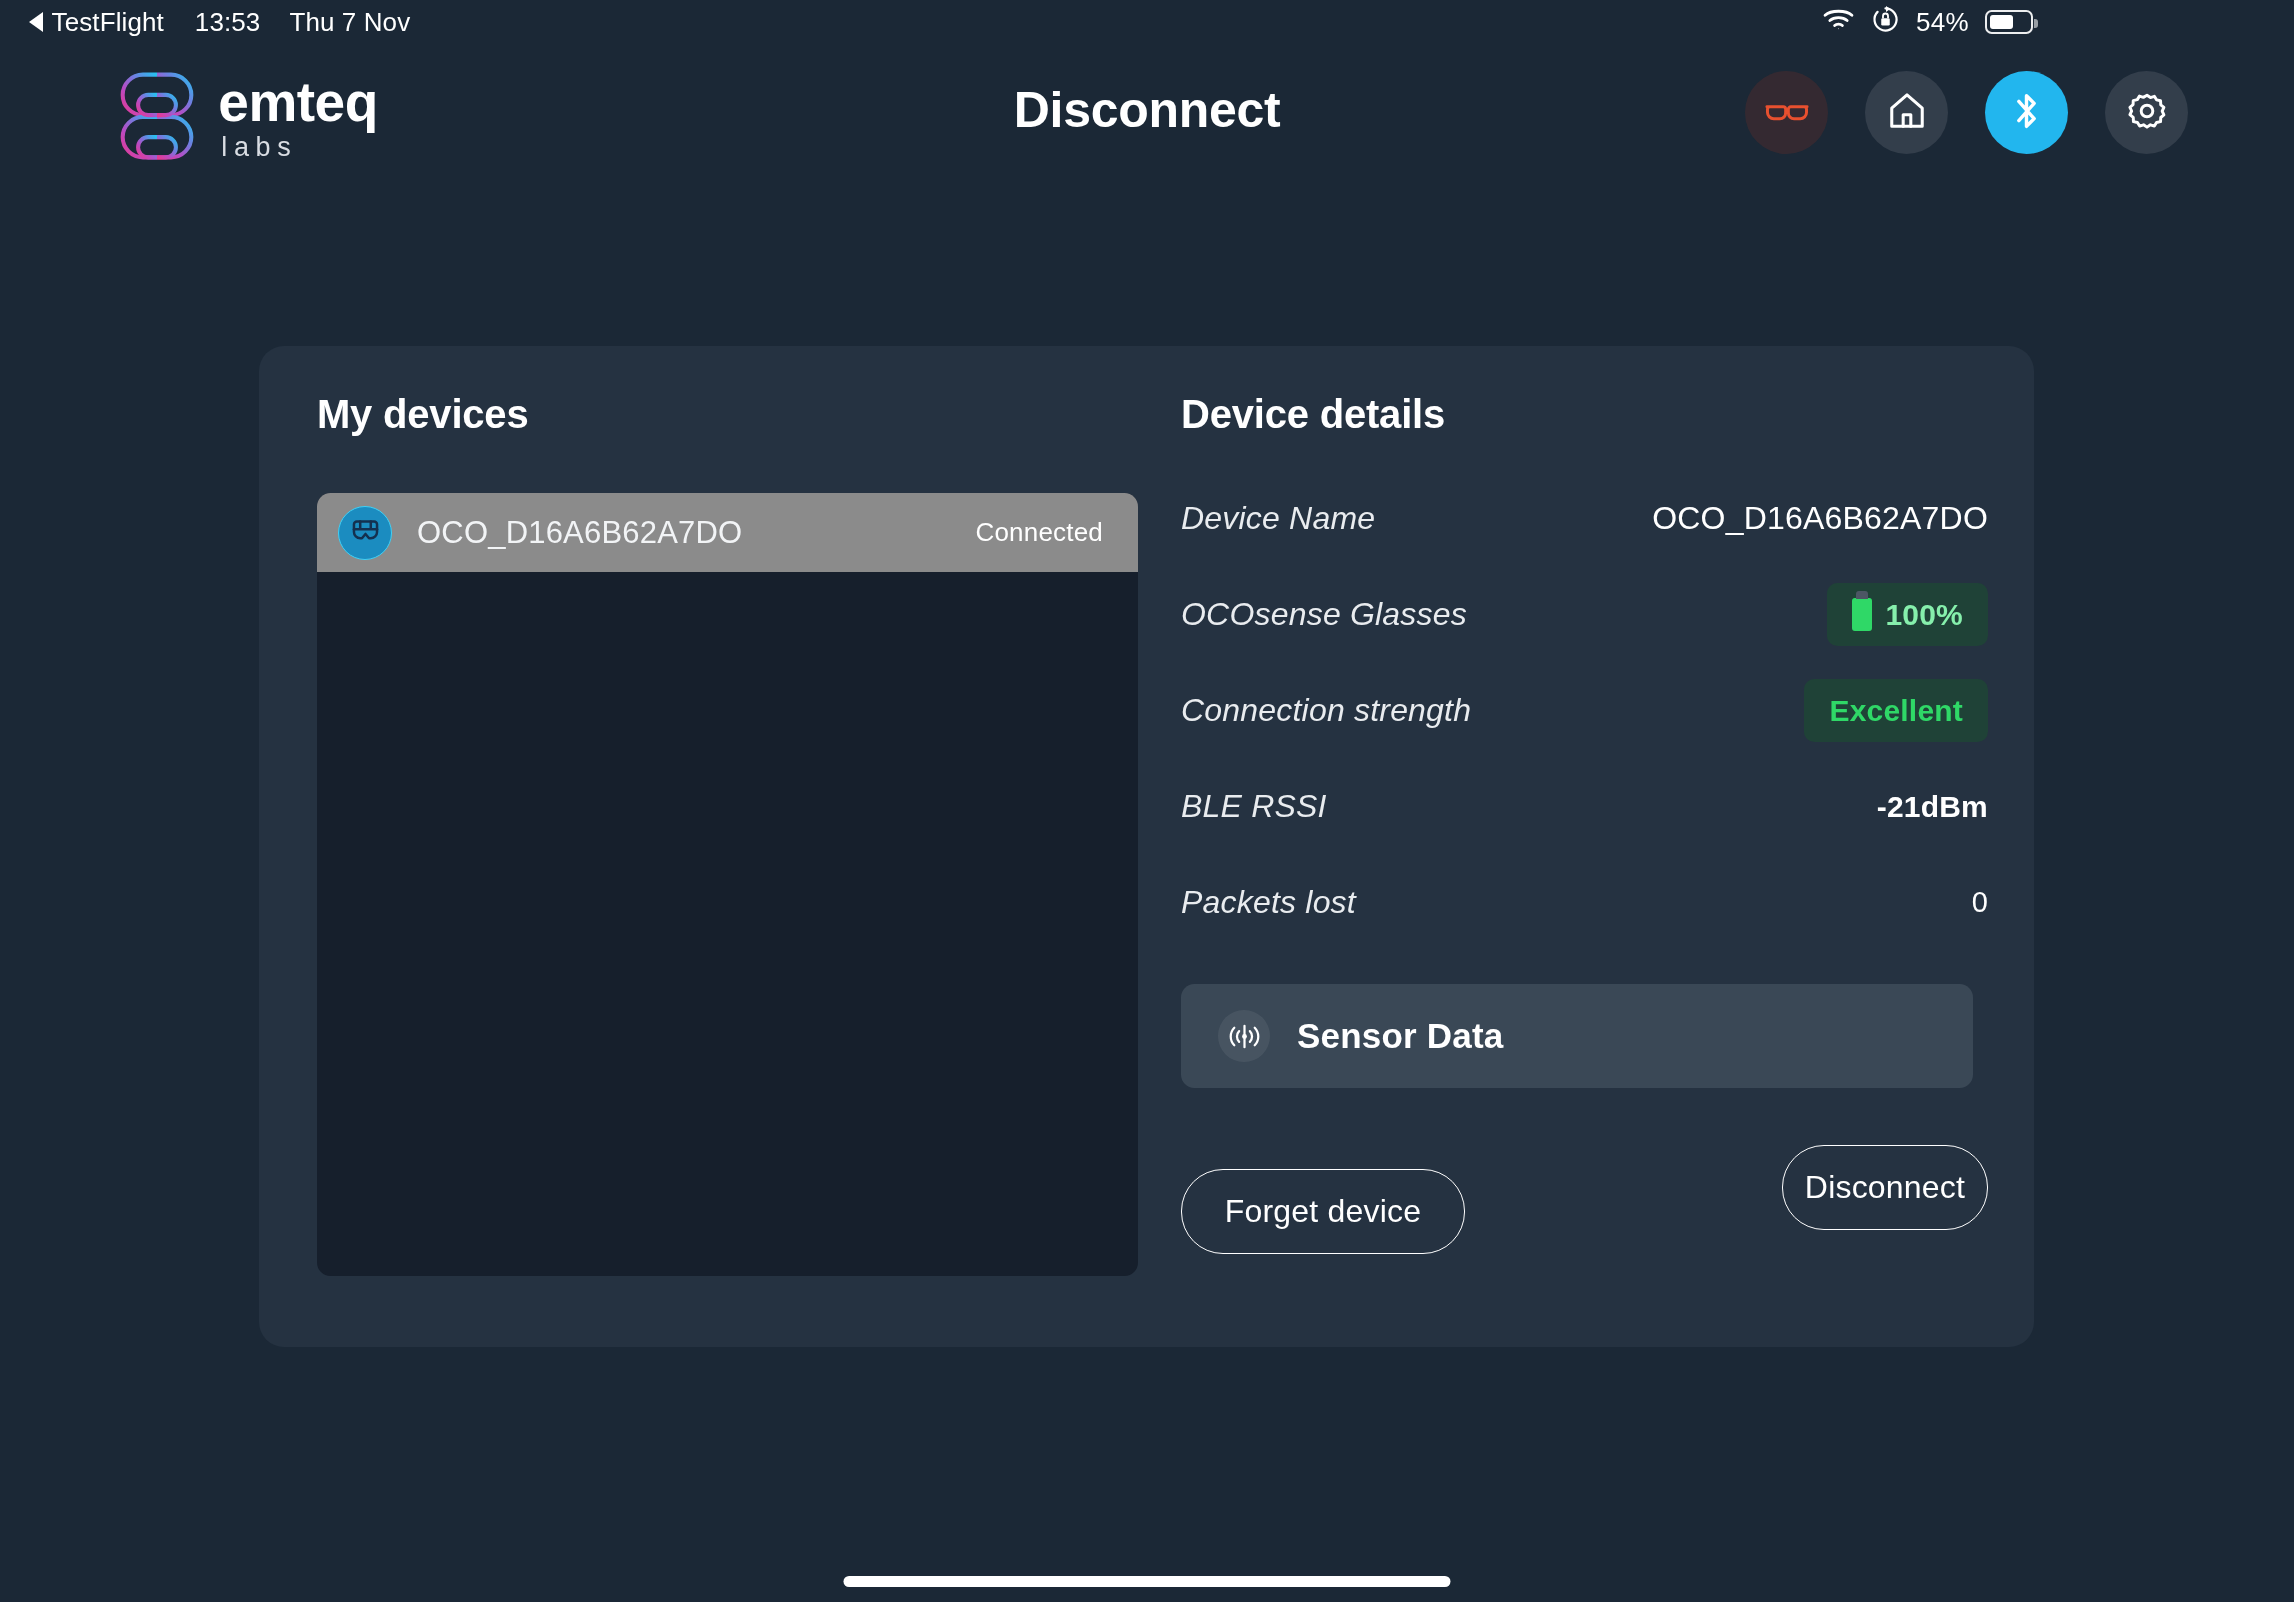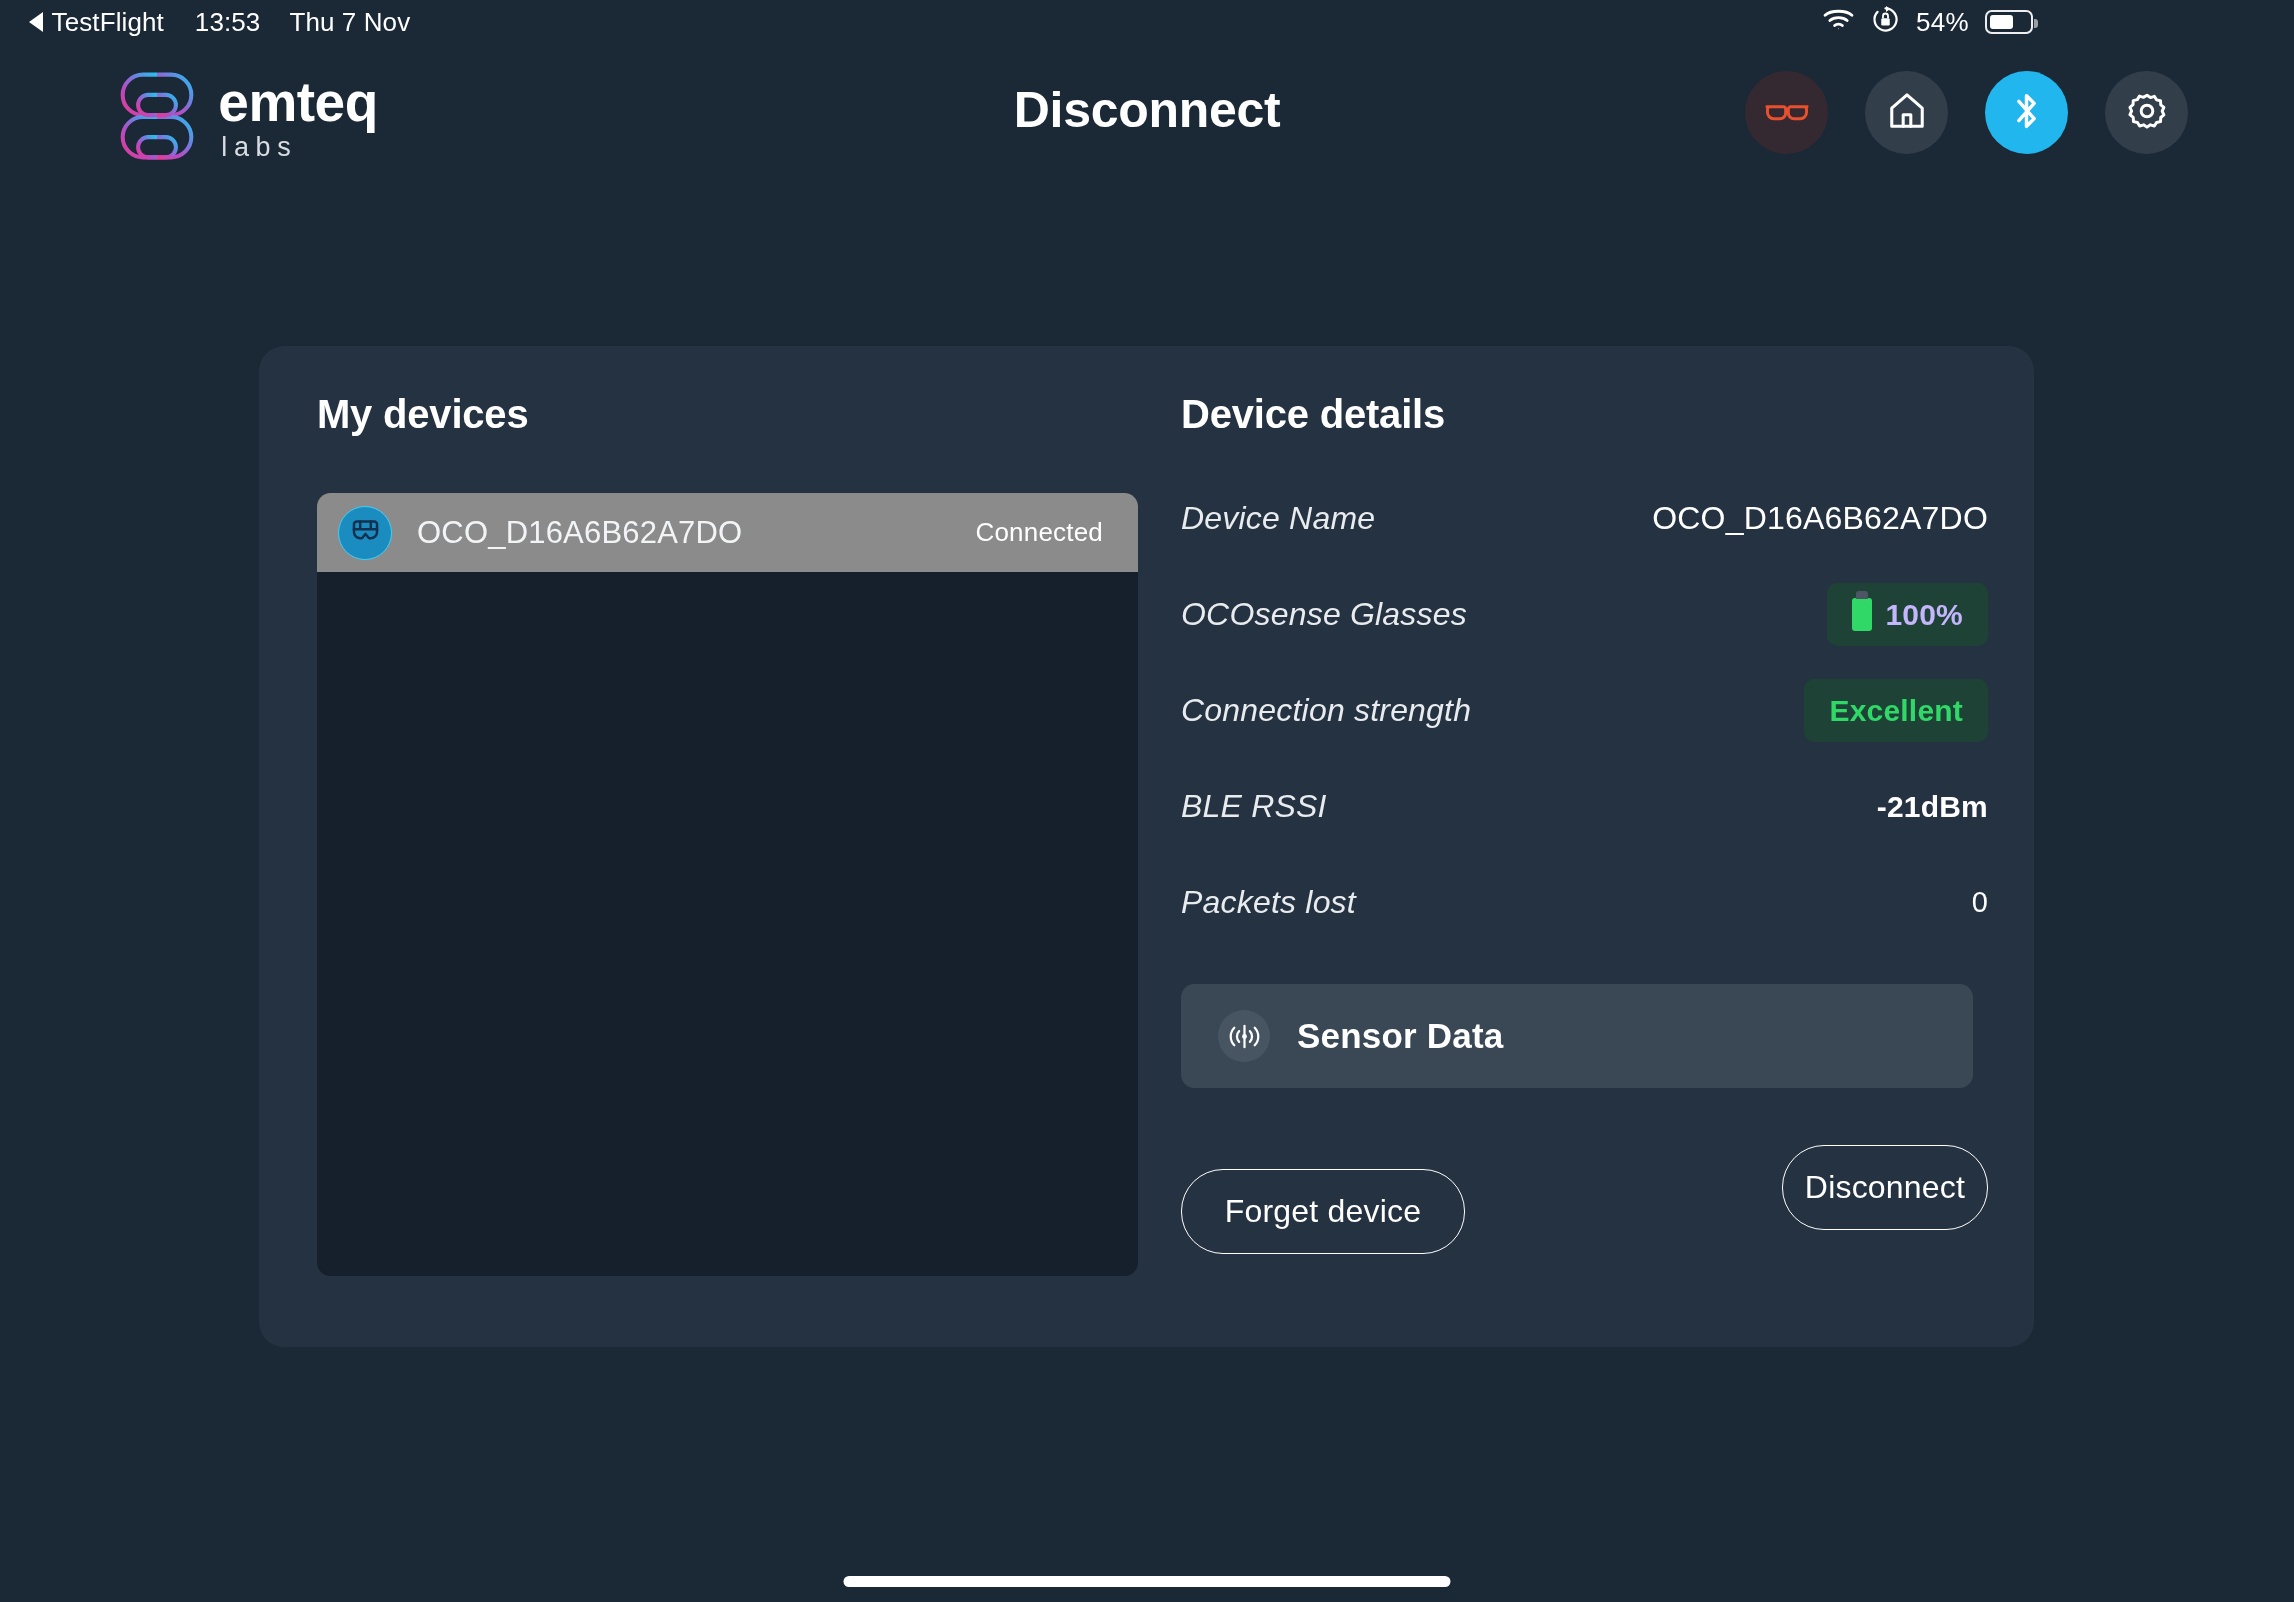--- a/index.html
+++ b/index.html
@@ -236,21 +236,21 @@
     height: 63px;
     border-radius: 10.6px;
     background: #1f4237;
     display: flex;
     align-items: center;
     justify-content: center;
     gap: 13.4px;
     padding: 0 25px;
   }
   .badge-text {
-    color: #c4b5fd;
+    color: #86efac;
     font-size: 30px;
     font-weight: 700;
     letter-spacing: 0.2px;
   }
   .badge-text.green { color: #2fd867; }
   .batt-icon {
     position: relative;
     width: 20px; height: 33px;
     background: #2fd867;
     border-radius: 2.9px;

